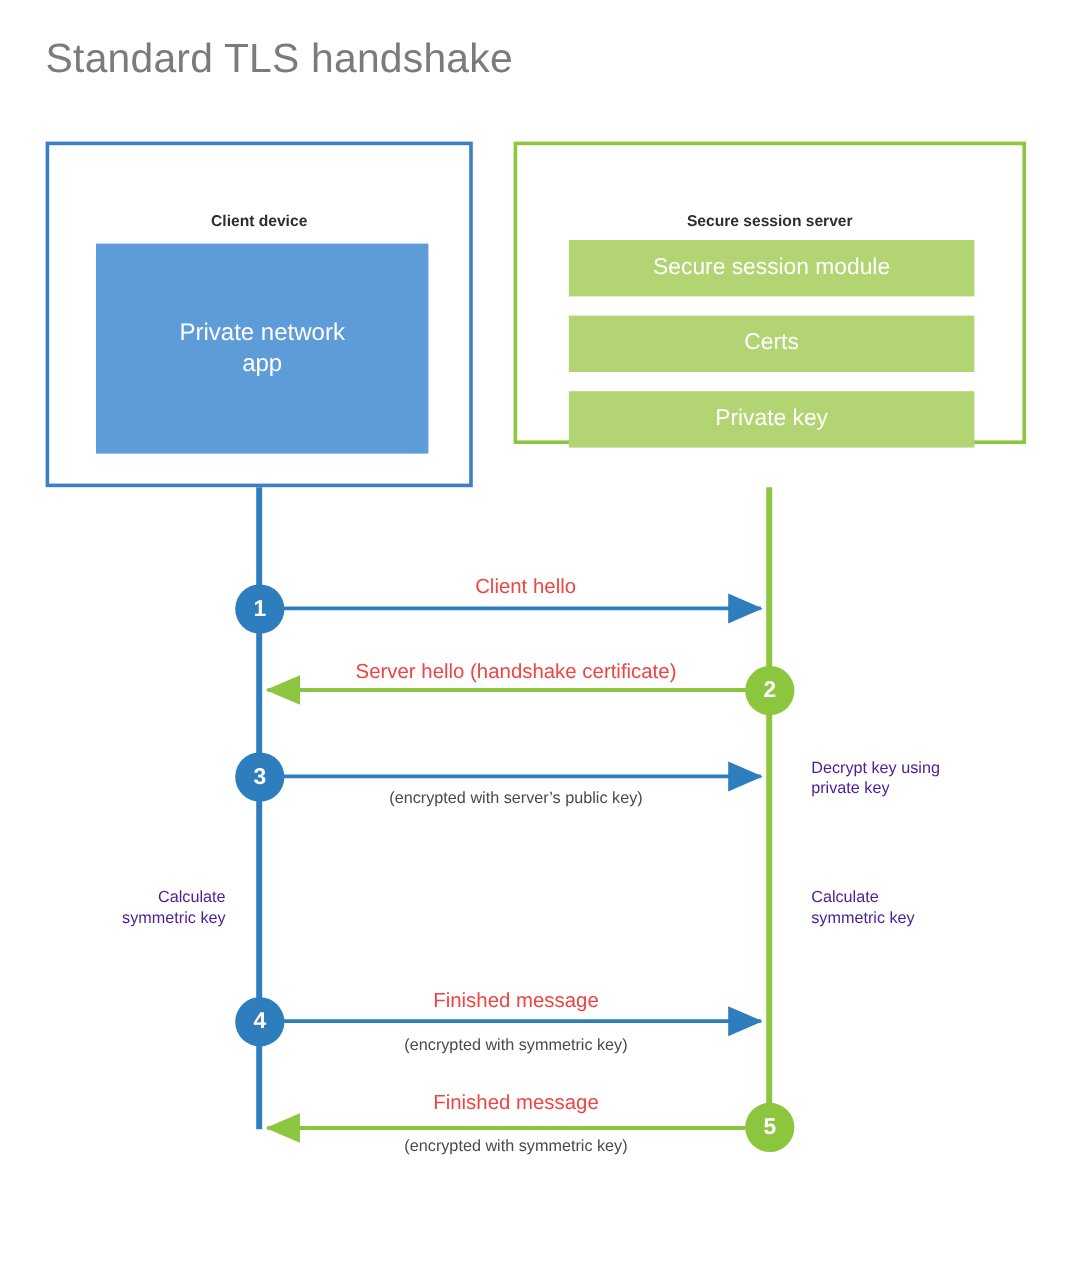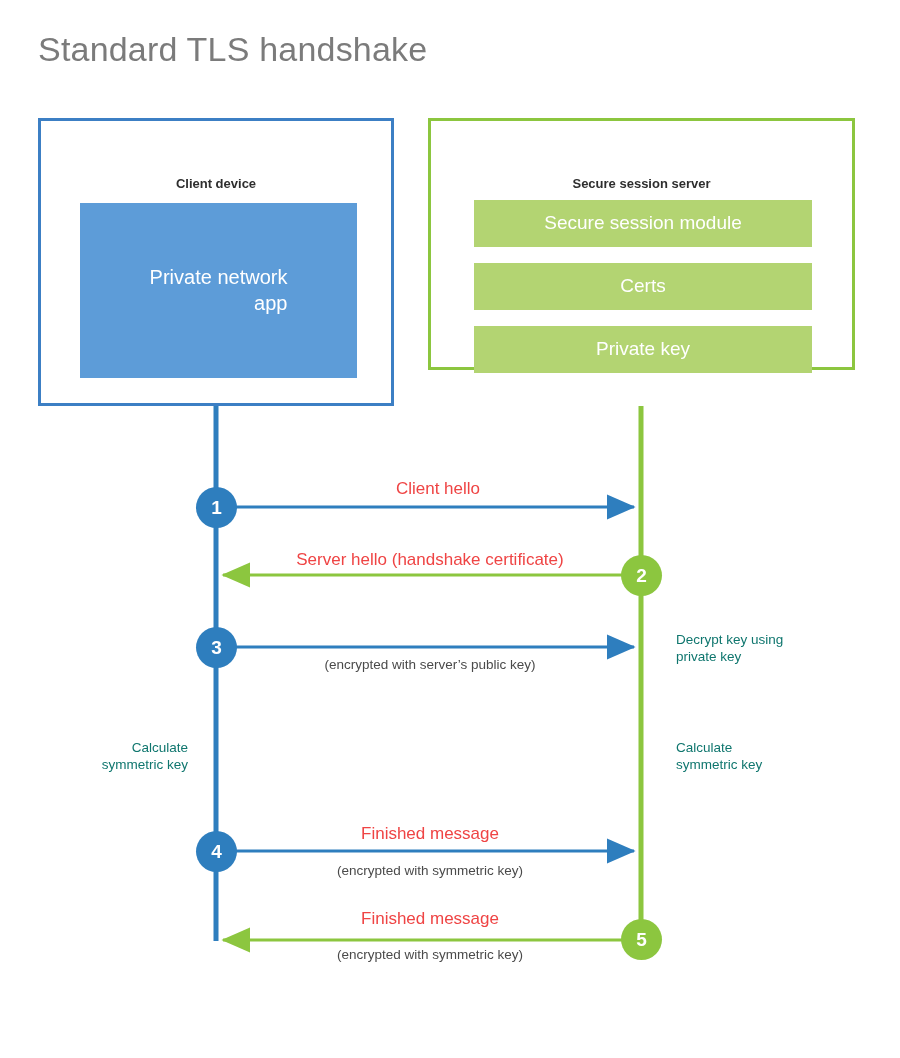--- a/index.html
+++ b/index.html
@@ -69,21 +69,21 @@
     color: #2e2e2e;
     margin-top: 28px;
   }
 
   .inner-block {
     position: absolute;
     color: #ffffff;
     display: flex;
     align-items: center;
     justify-content: center;
-    text-align: right;
+    text-align: center;
     font-weight: 400;
     line-height: 1.28;
   }
   .inner-block.client-app {
     left: 39px;
     top: 82px;
     width: 277px;
     height: 175px;
     background: #5d9cd8;
     font-size: 20px;
@@ -138,21 +138,21 @@
     font-size: 13.5px;
     color: #4a4a4a;
     white-space: nowrap;
     text-align: center;
   }
 
   
   .side-note {
     position: absolute;
     font-size: 13.5px;
-    color: #0f766e;
+    color: #4c1d95;
     line-height: 1.28;
     white-space: pre-line;
   }
   .side-note.left  { text-align: right; }
   .side-note.right { text-align: left; }
 </style>
 </head>
 <body>
 
 <div id="diagram">

